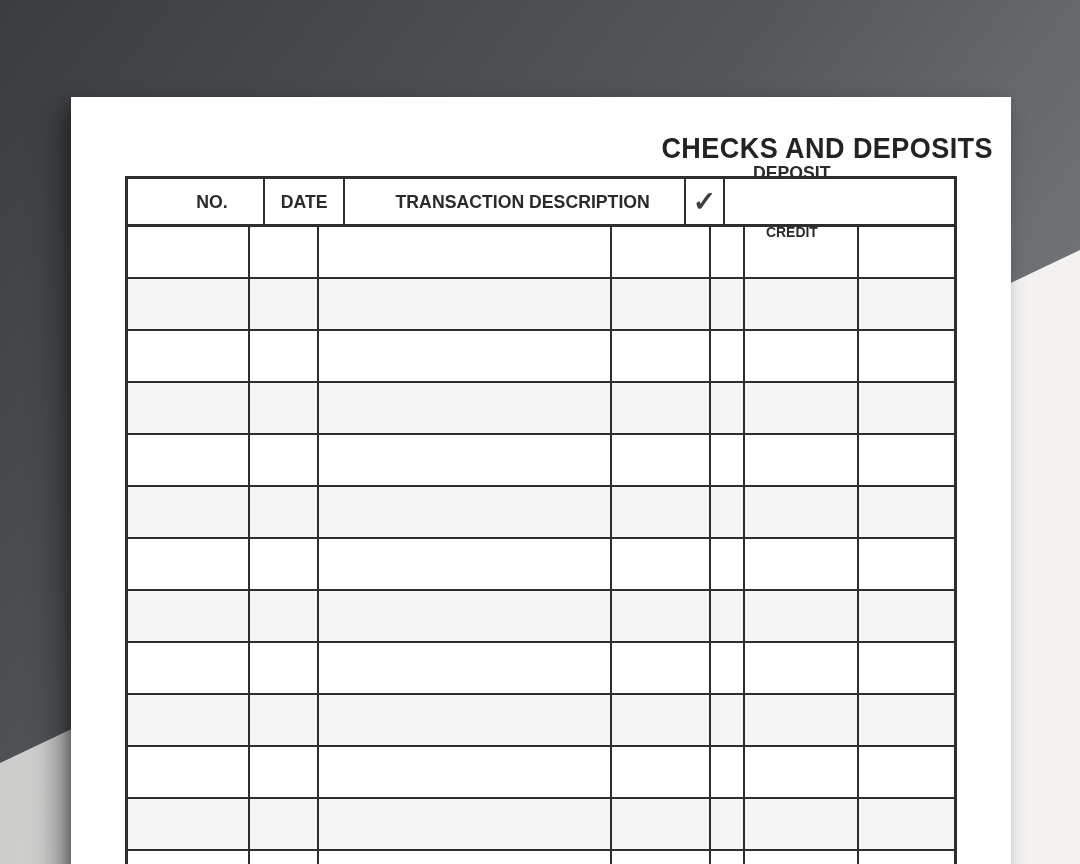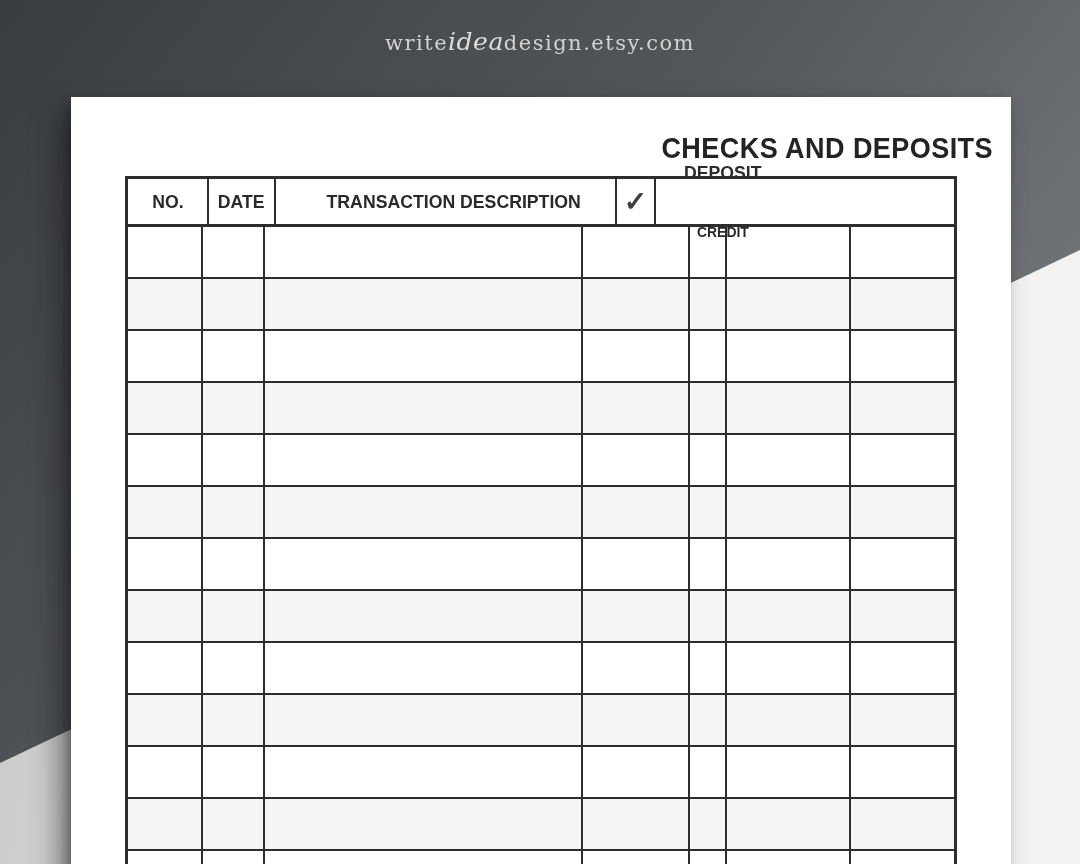--- a/index.html
+++ b/index.html
@@ -51,34 +51,33 @@
     box-sizing:border-box;
   }
   .thead{display:flex;height:48px;border-bottom:3px solid var(--table-border);box-sizing:border-box;}
   .trow{display:flex;height:52px;border-bottom:2px solid var(--table-border);box-sizing:border-box;background:#ffffff;}
   .trow.striped{background:var(--row-stripe);}
   .hcell,.tcell{
     box-sizing:border-box;border-right:2px solid var(--table-border);
     display:flex;flex-direction:column;align-items:center;justify-content:center;
   }
   .hcell:last-child,.tcell:last-child{border-right:none;}
-  .c0{width:81px;} .c1{width:67px;} .c2{width:341px;padding-left:16px;} .c3{width:116px;}
+  .c0{width:104px;margin-left:33px;} .c1{width:80px;} .c2{width:341px;padding-left:16px;} .c3{width:116px;}
   .c4{width:39px;} .c5{width:134px;gap:39px;} .c6{width:111px;}
   .hcell{color:var(--header-text);font-weight:bold;line-height:1.05;}
   .hmain{font-size:19px;display:inline-block;transform:scaleX(0.93);white-space:nowrap;}
   .hsub{font-size:15px;display:inline-block;transform:scaleX(0.93);white-space:nowrap;margin-top:2px;}
   .hcheck{font-size:28px;font-weight:600;color:#3f3f3f;transform:none;line-height:1;}
 </style>
 </head>
 <body>
 
 <div class="scene">
   <div class="light-surface"></div>
 
-  <div class="watermark"><span>write</span><span class="script">idea</span><span>design.etsy.com</span></div>
 
   <div class="paper">
     <div class="title">
       <span class="squeeze">CHECKS AND DEPOSITS</span>
     </div>
 
     <div class="tbl">
       <div class="thead">
         <div class="hcell c0">
           <span class="hmain">NO.</span>

